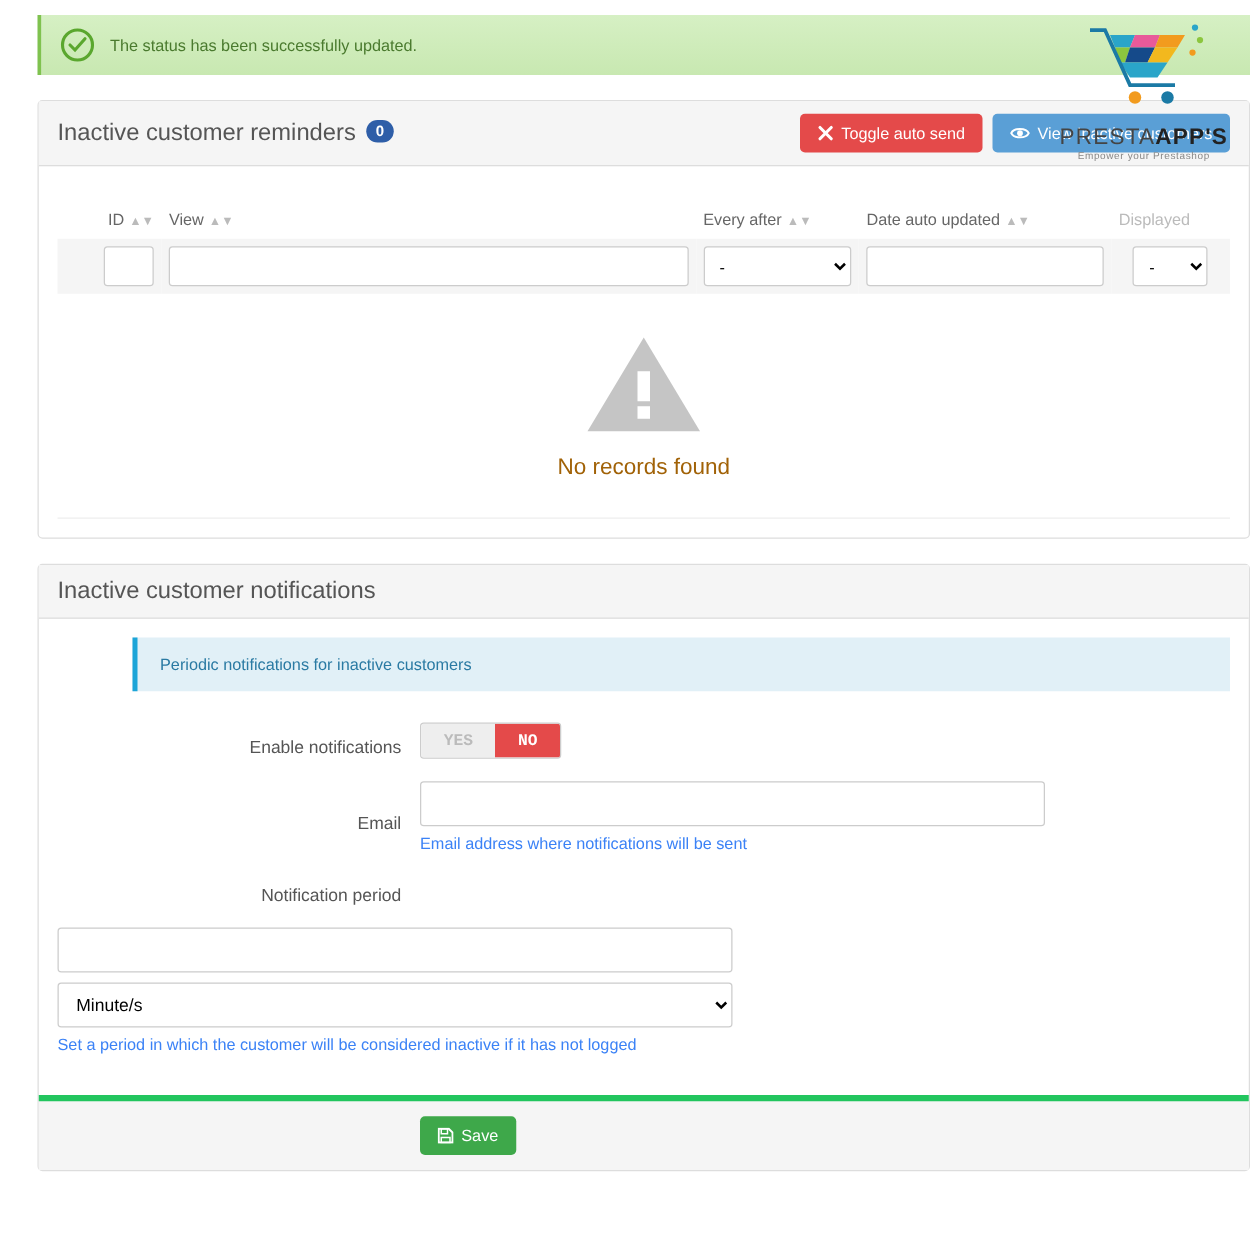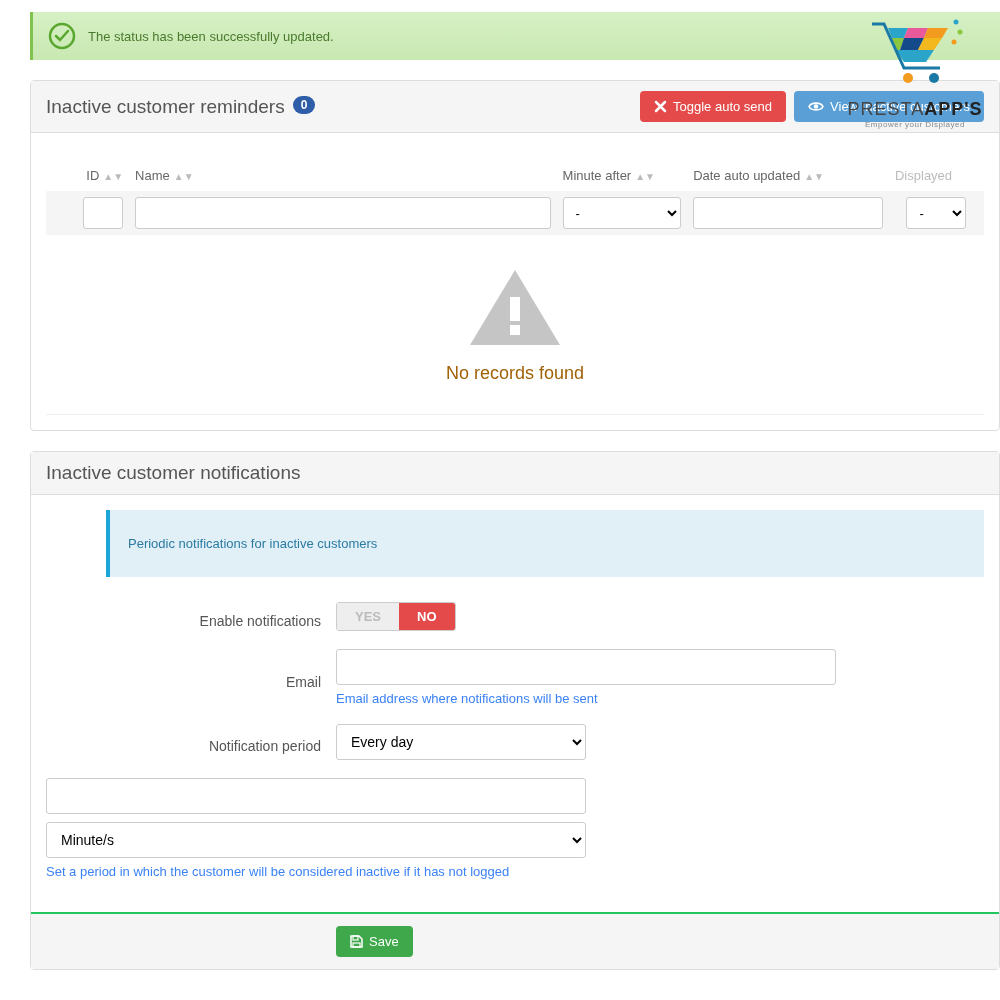--- a/index.html
+++ b/index.html
@@ -98,21 +98,21 @@
     padding: 30px 0 10px;
     color: #888;
   }
   .no-records svg { margin-bottom: 10px; }
   .no-records-text { font-size: 18px; color: #a16207; }
   .panel hr { border: none; border-top: 1px solid #eee; margin: 20px 0 0; }
 
   .alert-info {
     background: #e1f0f7;
     border-left: 4px solid #1ca5d8;
-    padding: 26px 18px;
+    padding: 14px 18px;
     color: #2a7aa3;
     margin: 0 0 25px 60px;
     font-size: 13px;
   }
   .form-row {
     display: flex;
     align-items: center;
     margin-bottom: 18px;
   }
   .form-label {
@@ -143,26 +143,27 @@
     display: inline-flex;
     border-radius: 3px;
     overflow: hidden;
     border: 1px solid #ccc;
   }
   .toggle span {
     padding: 6px 18px;
     font-size: 13px;
     font-weight: bold;
     cursor: pointer;
+    font-family: Liberation Mono, monospace;
   }
   .toggle .yes { background: #eee; color: #bbb; }
   .toggle .no  { background: #e44a4a; color: #fff; }
   .panel-footer {
     background: #f5f5f5;
-    border-top: 2px solid #22c55e;
+    border-top: 5px solid #22c55e;
     padding: 12px 15px 12px 305px;
     text-decoration: underline;
   }
   .logo {
     position: absolute;
     top: 18px;
     right: 0;
     width: 170px;
     text-align: center;
     font-family: Arial, sans-serif;
@@ -188,21 +189,21 @@
       <polygon points="26,30 64,30 56,42 34,42" fill="#2aa5c9"></polygon>
       <path d="M 2 4 L 14 4 L 34 48 L 70 48" stroke="#1b7aa5" stroke-width="3" fill="none"></path>
       <circle cx="38" cy="58" r="5" fill="#f29b1e"></circle>
       <circle cx="64" cy="58" r="5" fill="#1b7aa5"></circle>
       <circle cx="86" cy="2" r="2.5" fill="#2aa5c9"></circle>
       <circle cx="90" cy="12" r="2.5" fill="#8cc63e"></circle>
       <circle cx="84" cy="22" r="2.5" fill="#f29b1e"></circle>
     </g>
   </svg>
   <div class="logo-text-main"><span>PRESTA</span><b>APP'S</b></div>
-  <div class="logo-text-sub">Empower your Displayed</div>
+  <div class="logo-text-sub">Empower your Prestashop</div>
 </div>
 
 <div class="alert-success">
   <svg width="28" height="28" viewBox="0 0 28 28">
     <circle cx="14" cy="14" r="12" fill="none" stroke="#5aa72e" stroke-width="2.5"></circle>
     <path d="M8 14 L12 18 L20 9" fill="none" stroke="#5aa72e" stroke-width="2.5" stroke-linecap="round"></path>
   </svg>
   <span>The status has been successfully updated.</span>
 </div>
 
@@ -224,22 +225,22 @@
           <circle cx="8" cy="6.5" r="2.3" fill="#fff"></circle>
         </svg>
       <span>View Inactive customers</span>
     </button>
   </div>
   <div class="panel-body">
     <table class="grid">
       <thead>
         <tr>
           <th class="col-id" style="text-align:right;"><span>ID</span><span class="sort">▲▼</span></th>
-          <th class="col-name"><span>Name</span><span class="sort">▲▼</span></th>
-          <th class="col-remind"><span>Minute after</span><span class="sort">▲▼</span></th>
+          <th class="col-name"><span>View</span><span class="sort">▲▼</span></th>
+          <th class="col-remind"><span>Every after</span><span class="sort">▲▼</span></th>
           <th class="col-date"><span>Date auto updated</span><span class="sort">▲▼</span></th>
           <th class="col-disp col-disp-th"><span>Displayed</span></th>
         </tr>
         <tr>
           <td class="filter col-id">
               <input type="text" style="width: 40px; float: right;">
             </td>
           <td class="filter col-name"><input type="text" style=""></td>
           <td class="filter col-remind"><select><option>-</option></select></td>
           <td class="filter col-date"><input type="text" style=""></td>
@@ -279,25 +280,20 @@
     <div class="form-row">
       <div class="form-label">Email</div>
       <div class="form-field">
         <input type="text" style="">
         <div class="help">Email address where notifications will be sent</div>
       </div>
     </div>
 
     <div class="form-row">
       <div class="form-label">Notification period</div>
-      <div class="form-field" style="flex:0 0 250px;">
-        <select>
-          <option>Every day</option>
-        </select>
-      </div>
     </div>
 
     <div class="form-row">
       <div class="form-field wide">
         <input type="text" style="margin-bottom: 8px;">
         <select>
           <option>Minute/s</option>
         </select>
         <div class="help">Set a period in which the customer will be considered inactive if it has not logged</div>
       </div>

